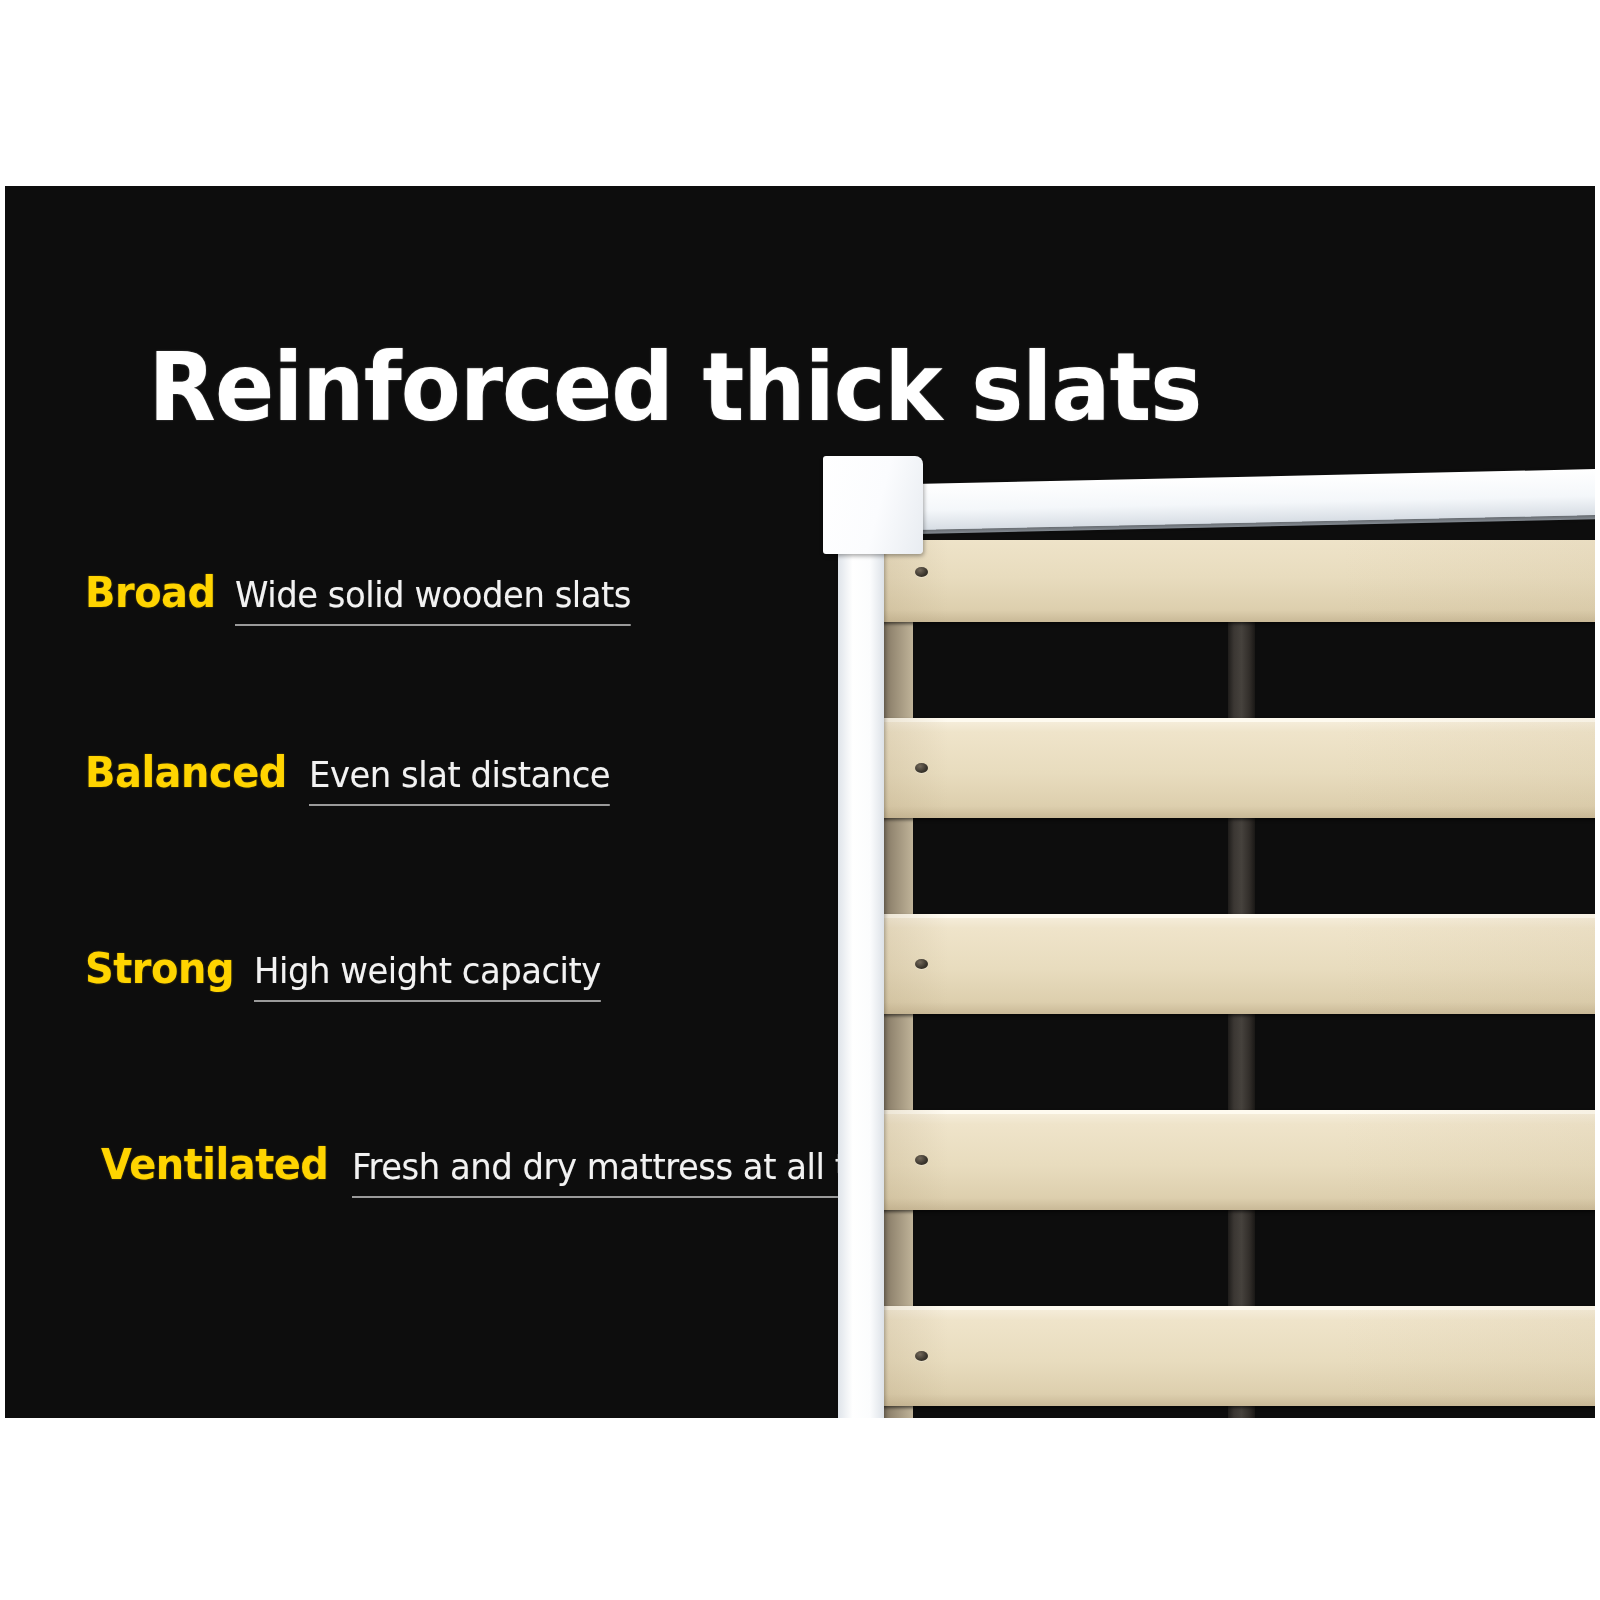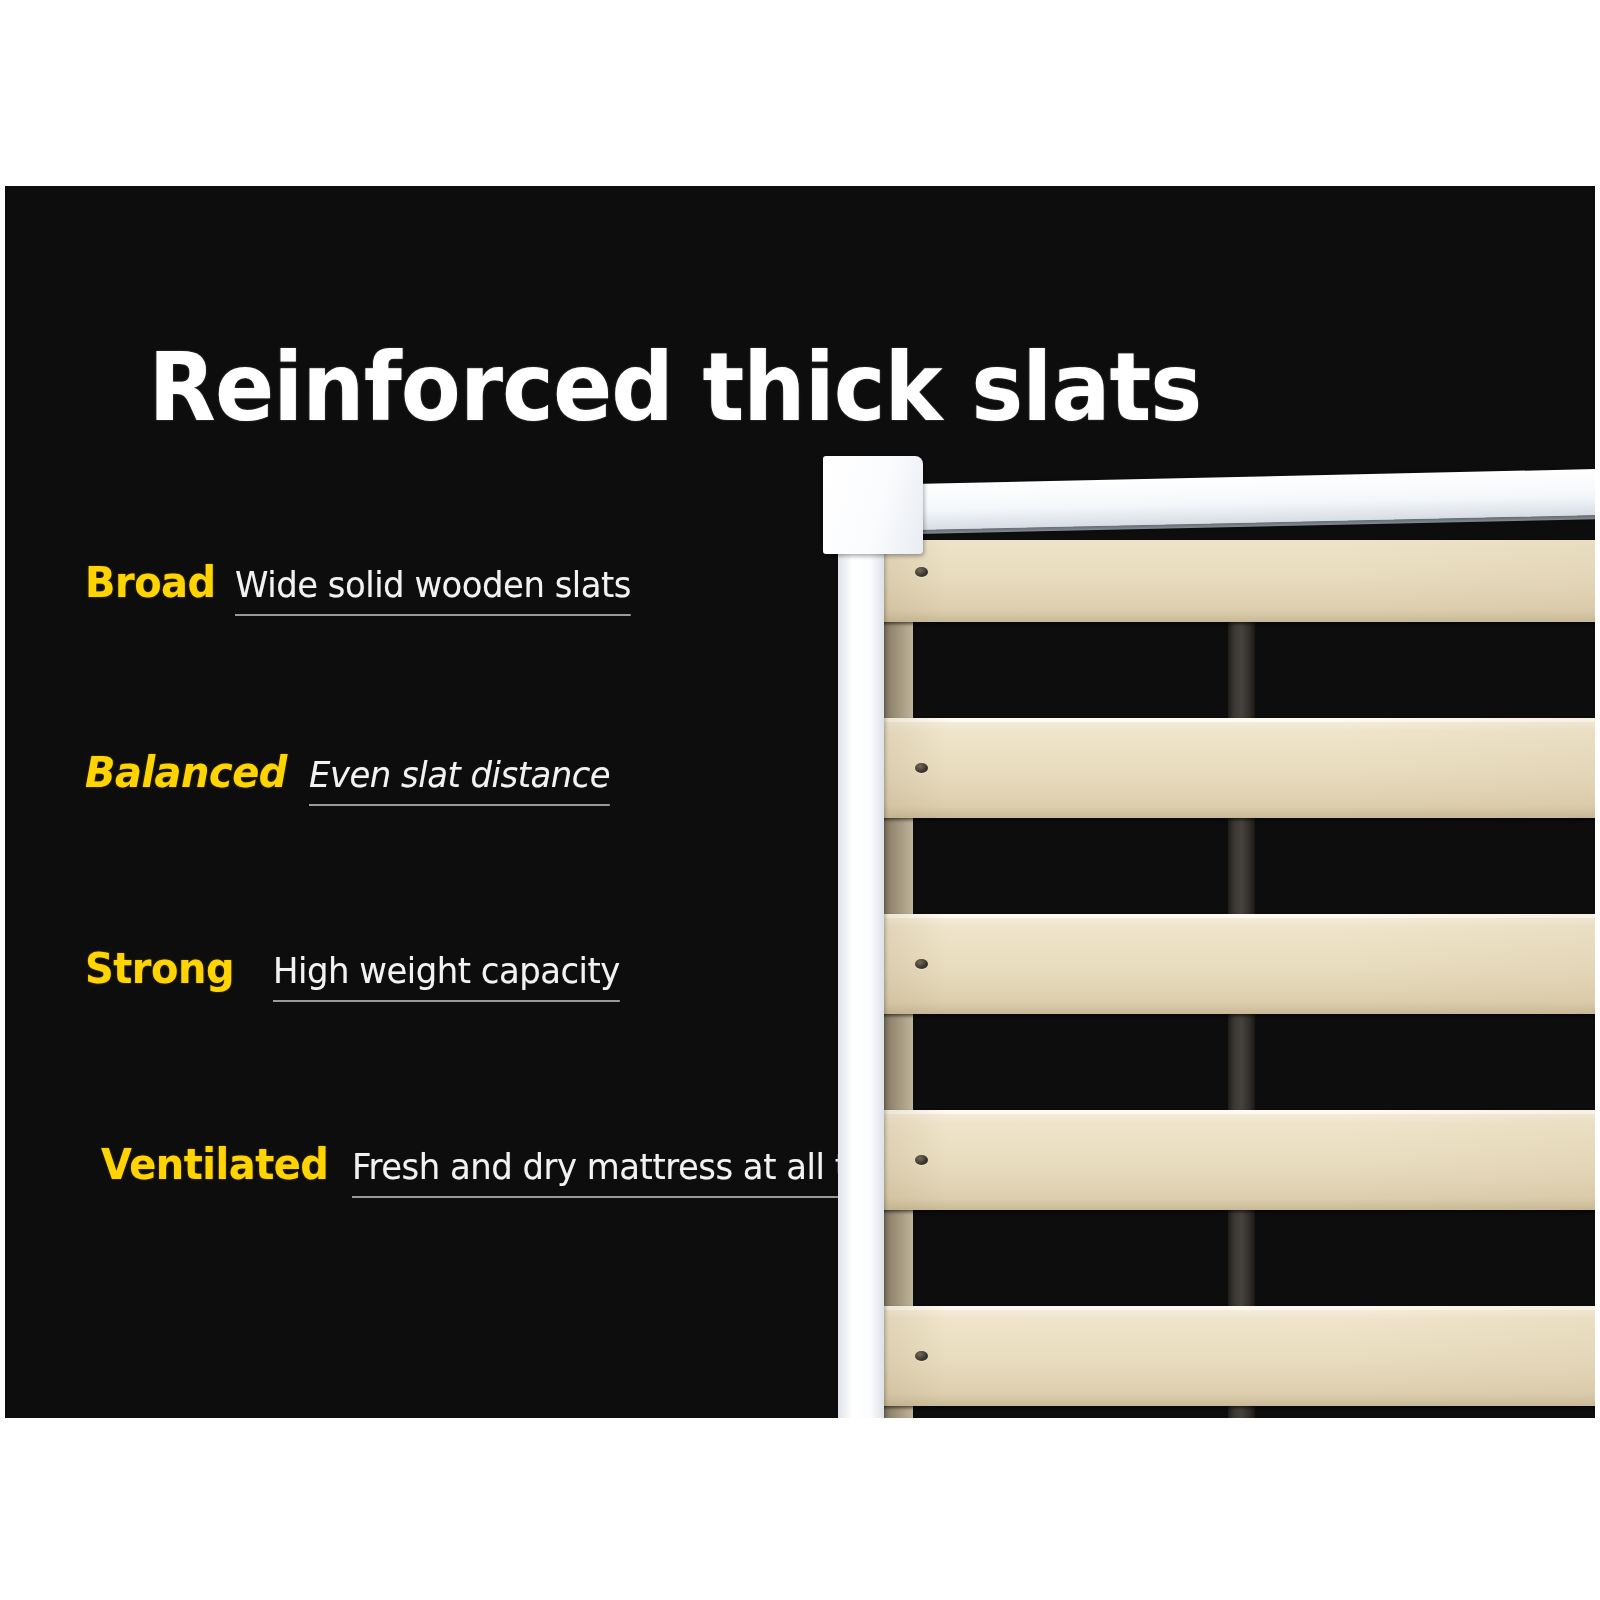--- a/index.html
+++ b/index.html
@@ -84,23 +84,23 @@
     font-size: 36px;
     letter-spacing: -0.5px;
     margin-left: 12px;
     padding-bottom: 9px;
     border-bottom: 2px solid #9a9a9a;
     transform: scaleX(0.94);
     transform-origin: left center;
     text-shadow: 0 0 1px rgba(255,255,255,0.3);
   }
 
-  .feature.f0 { top: 4px; justify-content: center; }
-  .feature.f1 { top: 194px; font-style: italic; }
-  .feature.f2 { top: 390px; gap: 19px; }
+  .feature.f0 { top: 14px; justify-content: center; }
+  .feature.f1 { top: 194px; }
+  .feature.f2 { top: 390px; }
   .feature.f3 { top: 586px; margin-left: 16px; }
 
   
   #photo {
     position: absolute;
     left: 808px;
     top: 262px;
     width: 792px;
     height: 970px;
     overflow: hidden;

